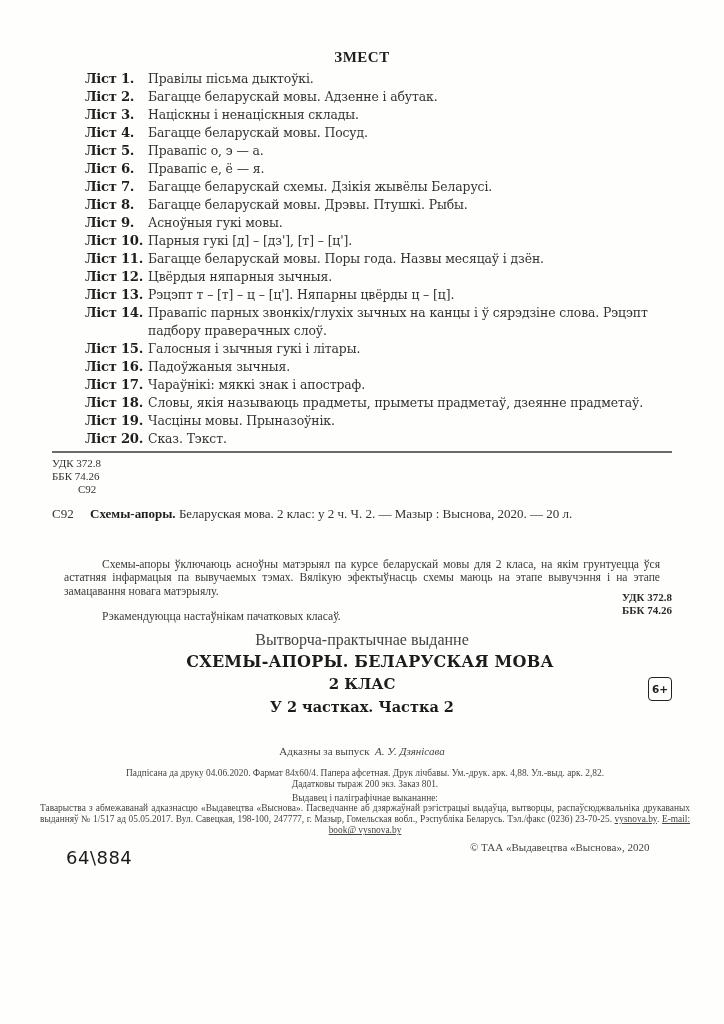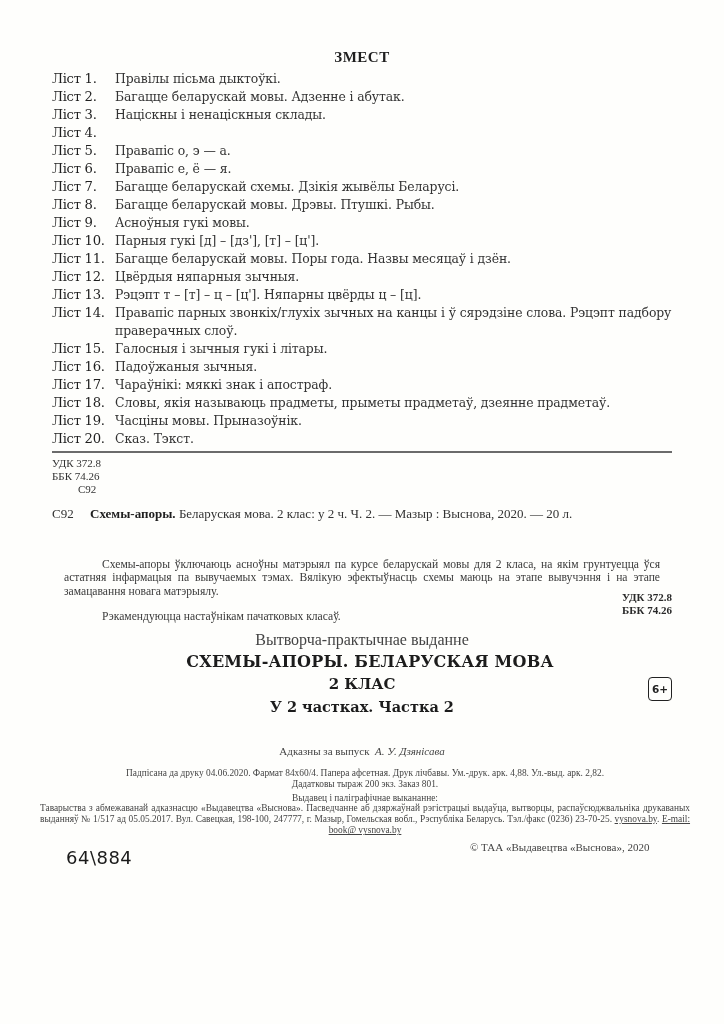--- a/index.html
+++ b/index.html
@@ -8,21 +8,21 @@
     font-family: "DejaVu Serif", "Liberation Serif", serif;
     position: relative; overflow: hidden;
   }
   .abs { position: absolute; }
   #toc-title {
     left: 0; width: 724px; top: 49px; text-align: center;
     font-family: "Liberation Serif", serif; font-weight: bold; font-size: 15px; letter-spacing: 0.5px;
   }
   #toc { left: 52px; top: 70px; width: 626px; }
   .toc-row { display: flex; font-size: 13.2px; line-height: 18px; }
-  .toc-num { width: 63px; flex: none; font-weight: normal; font-family: "DejaVu Serif", serif; letter-spacing: -0.3px; }
+  .toc-num { width: 63px; flex: none; font-weight: bold; font-family: "DejaVu Serif", serif; letter-spacing: -0.3px; margin-left: 33px; }
   .toc-text { flex: 1; color: #333; font-family: "DejaVu Serif", serif; font-size: 12.4px; letter-spacing: -0.1px; }
   #rule { left: 52px; top: 451px; width: 620px; height: 2px; background: #6b6b6b; }
   .small { font-family: "Liberation Serif", serif; font-size: 11px; color: #333; }
   #udk1 { left: 52px; top: 457px; line-height: 13px; }
   #bbk1 { left: 52px; top: 470px; line-height: 13px; }
   #c92a { left: 78px; top: 483px; line-height: 13px; }
   #biblio { left: 52px; top: 506px; font-family: "Liberation Serif", serif; font-size: 13px; color: #333; white-space: nowrap; }
   #biblio .code { display: inline-block; width: 38px; }
   #biblio b { color: #1f1f1f; }
   #annotation { left: 52px; top: 546px; width: 620px; font-family: "Liberation Serif", serif; font-size: 11.6px; color: #3a3a3a; line-height: 13.3px; text-align: justify; }
@@ -59,20 +59,21 @@
   <div class="toc-row">
       <span class="toc-num">Ліст 2.</span>
       <span class="toc-text">Багацце беларускай мовы. Адзенне і абутак.</span>
     </div>
   <div class="toc-row">
       <span class="toc-num">Ліст 3.</span>
       <span class="toc-text">Націскны і ненаціскныя склады.</span>
     </div>
   <div class="toc-row">
       <span class="toc-num">Ліст 4.</span>
+      <span class="toc-text">Багацце беларускай мовы. Посуд.</span>
     </div>
   <div class="toc-row">
       <span class="toc-num">Ліст 5.</span>
       <span class="toc-text">Правапіс о, э — а.</span>
     </div>
   <div class="toc-row">
       <span class="toc-num">Ліст 6.</span>
       <span class="toc-text">Правапіс е, ё — я.</span>
     </div>
   <div class="toc-row">

